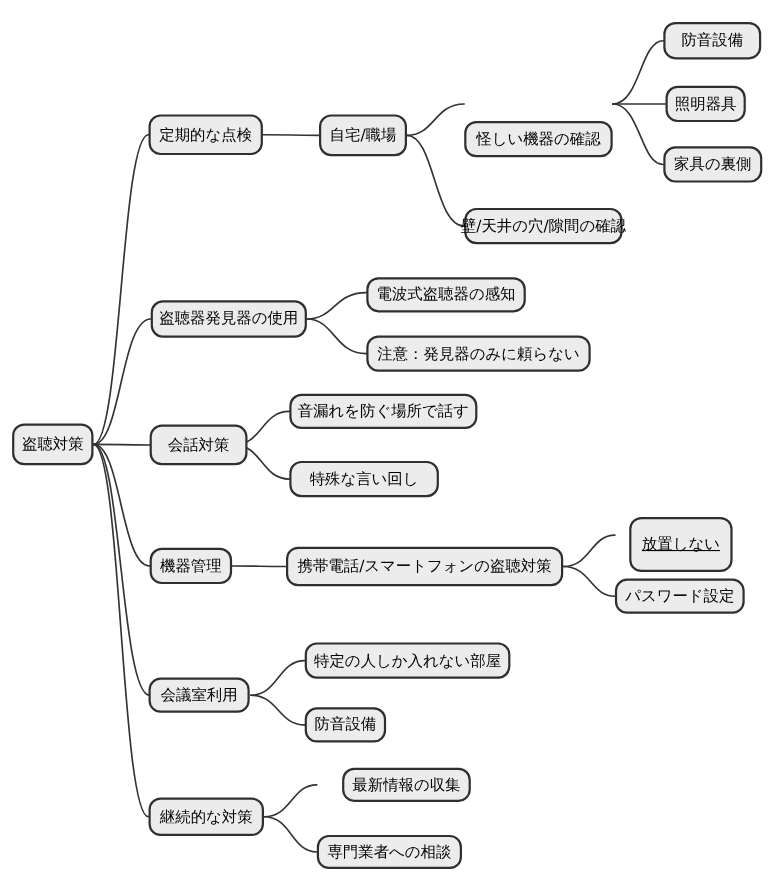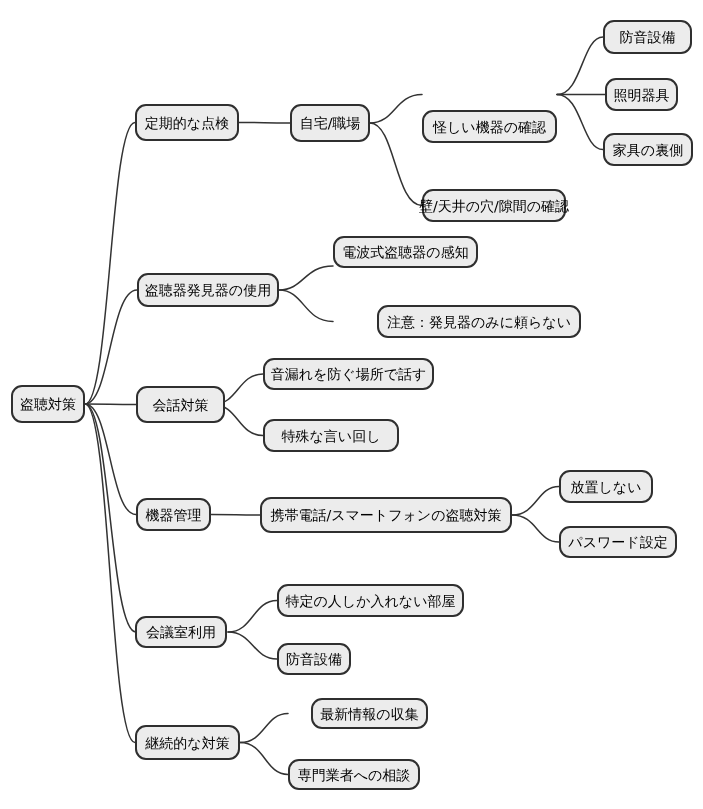--- a/index.html
+++ b/index.html
@@ -64,28 +64,28 @@
 
 <div class="node" style="left: 11px; top: 385px; width: 74px; height: 38px;">盗聴対策</div>
     <div class="node" style="left: 135px; top: 104px; width: 104px; height: 37px;">定期的な点検</div>
     <div class="node" style="left: 290px; top: 104px; width: 80px; height: 38px;">自宅/職場</div>
     <div class="node" style="left: 422px; top: 78px; width: 135px; height: 33px; margin-top: 32px;">怪しい機器の確認</div>
     <div class="node" style="left: 603px; top: 20px; width: 89px; height: 34px;">防音設備</div>
     <div class="node" style="left: 605px; top: 78px; width: 73px; height: 33px;">照明器具</div>
     <div class="node" style="left: 603px; top: 133px; width: 90px; height: 33px;">家具の裏側</div>
     <div class="node" style="left: 422px; top: 189px; width: 144px; height: 33px;">壁/天井の穴/隙間の確認</div>
     <div class="node" style="left: 137px; top: 273px; width: 142px; height: 34px;">盗聴器発見器の使用</div>
-    <div class="node" style="left: 333px; top: 236px; width: 145px; height: 32px;">電波式盗聴器の感知</div>
-    <div class="node" style="left: 333px; top: 305px; width: 204px; height: 33px; margin-left: 44px;">注意：発見器のみに頼らない</div>
+    <div class="node" style="left: 333px; top: 252px; width: 145px; height: 32px;">電波式盗聴器の感知</div>
+    <div class="node" style="left: 333px; top: 305px; width: 204px; height: 33px;">注意：発見器のみに頼らない</div>
     <div class="node" style="left: 136px; top: 386px; width: 89px; height: 37px;">会話対策</div>
     <div class="node" style="left: 263px; top: 358px; width: 171px; height: 32px;">音漏れを防ぐ場所で話す</div>
     <div class="node" style="left: 263px; top: 419px; width: 136px; height: 33px;">特殊な言い回し</div>
     <div class="node" style="left: 136px; top: 498px; width: 75px; height: 33px;">機器管理</div>
     <div class="node" style="left: 260px; top: 497px; width: 252px; height: 36px;">携帯電話/スマートフォンの盗聴対策</div>
-    <div class="node" style="left: 559px; top: 470px; width: 94px; height: 33px;">放置しない</div>
+    <div class="node" style="left: 572px; top: 470px; width: 94px; height: 50px; text-decoration: underline;">放置しない</div>
     <div class="node" style="left: 559px; top: 526px; width: 118px; height: 32px;">パスワード設定</div>
     <div class="node" style="left: 135px; top: 616px; width: 92px; height: 32px;">会議室利用</div>
     <div class="node" style="left: 277px; top: 584px; width: 187px; height: 33px;">特定の人しか入れない部屋</div>
     <div class="node" style="left: 277px; top: 643px; width: 74px; height: 32px;">防音設備</div>
     <div class="node" style="left: 135px; top: 725px; width: 105px; height: 35px;">継続的な対策</div>
     <div class="node" style="left: 288px; top: 698px; width: 117px; height: 31px; margin-left: 23px;">最新情報の収集</div>
     <div class="node" style="left: 288px; top: 759px; width: 132px; height: 31px;">専門業者への相談</div>
   </div>
 
 </body></html>

